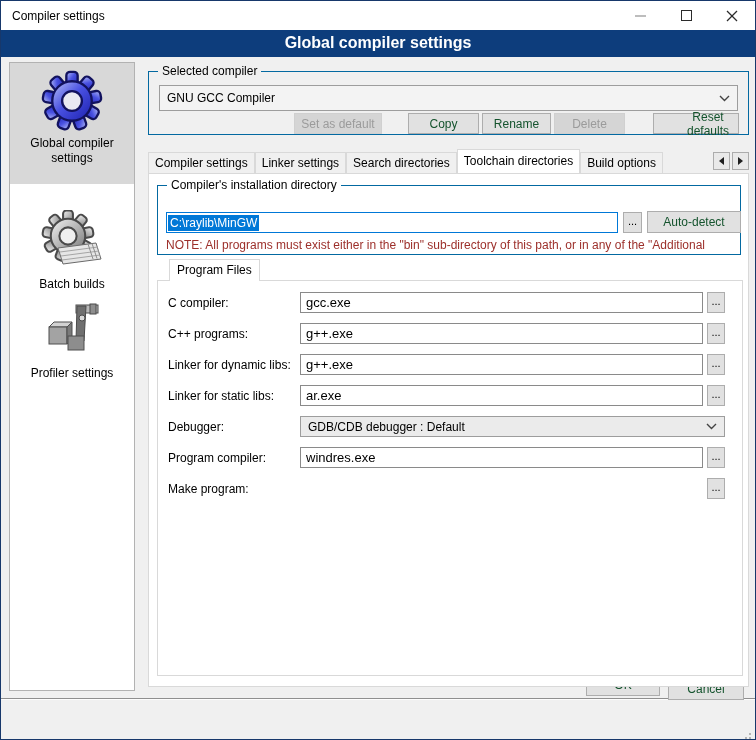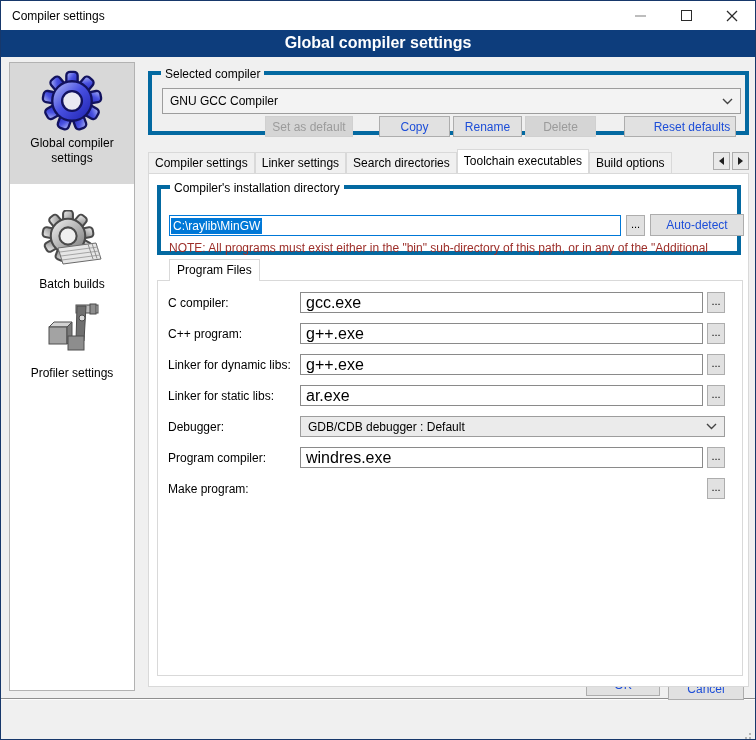--- a/index.html
+++ b/index.html
@@ -23,40 +23,40 @@
     background:#fff;border:1px solid #b2b2b2;box-sizing:border-box;}
   .side-item{text-align:center;box-sizing:border-box;}
   .side-item.selected{background:#d8d8d8;}
   .si0{height:121px;padding-top:6px;}
   .si1{height:110px;padding-top:7px;}
   .si2{padding-top:26px;}
   .side-icon{width:64px;height:64px;margin:0 auto;}
   .side-icon svg{display:block;}
   .side-label{margin-top:3px;line-height:15px;padding:0 4px;}
   
-  .groupbox{position:absolute;border:4px solid #0369a1;box-sizing:border-box;text-decoration:underline;}
+  .groupbox{position:absolute;border:1px solid #0369a1;box-sizing:border-box;text-decoration:underline;}
   .group-legend{position:absolute;top:-8px;left:9px;background:#f0f0f0;padding:0 4px;}
   .group-legend.on-white{background:#fff;}
   
   .group-compiler{left:147px;top:70px;width:601px;height:64px;}
   .combo{position:absolute;box-sizing:border-box;border:1px solid #9d9d9d;background:#f3f3f3;
     display:flex;align-items:center;padding:12px 7px;height:21px;}
   .combo .combo-value{flex:1;white-space:nowrap;overflow:hidden;}
   .compiler-combo{left:10px;top:13px;width:579px;}
   .btn{box-sizing:border-box;background:#e1e1e1;border:1px solid #adadad;
-    font-family:"Liberation Sans",sans-serif;font-size:12px;color:#1d4ed8;
+    font-family:"Liberation Sans",sans-serif;font-size:12px;color:#14532d;
     display:inline-flex;align-items:center;justify-content:center;padding:0;}
   .btn[disabled]{background:#d5d5d5;border-color:#d0d0d0;color:#9b9b9b;}
   .compiler-buttons{position:absolute;top:41px;right:9px;display:flex;align-items:center;height:21px;}
   .compiler-buttons .btn{height:21px;}
   .cbtn0{width:88px;margin-right:26px;}
   .cbtn1{width:71px;margin-right:3px;}
   .cbtn2{width:69px;margin-right:3px;}
   .cbtn3{width:71px;margin-right:28px;}
-  .cbtn4{width:112px;padding-left:24px;}
+  .cbtn4{width:86px;padding-left:24px;}
   
   .tabs-row{position:absolute;left:147px;top:148px;width:601px;height:24px;
     display:flex;align-items:flex-end;}
   .tab-strip{display:flex;align-items:flex-end;overflow:hidden;width:564px;height:24px;}
   .tab{height:21px;line-height:20px;padding:0 6px;background:#f0f0f0;
     border:1px solid #d9d9d9;border-bottom:none;box-sizing:border-box;
     white-space:nowrap;flex:none;}
   .tab.active{height:24px;line-height:23px;background:#fff;position:relative;z-index:3;}
   .tab:nth-child(6){max-width:34px;overflow:hidden;padding-right:0;}
   .tab-arrows{margin-left:auto;display:flex;gap:2px;margin-bottom:3px;}
@@ -83,21 +83,21 @@
   .subtab{height:19px;line-height:18px;padding:0 7px;background:#f0f0f0;
     border:1px solid #d9d9d9;border-bottom:none;box-sizing:border-box;white-space:nowrap;}
   .subtab.active{height:22px;line-height:21px;background:#fff;position:relative;z-index:3;}
   .inner-page{position:absolute;left:8px;top:106px;width:586px;height:396px;
     background:#fff;border:1px solid #d9d9d9;box-sizing:border-box;z-index:1;}
   
   .frow{position:absolute;left:0;width:100%;height:23px;}
   .flabel{position:absolute;left:10px;top:4px;white-space:nowrap;}
   .finput{position:absolute;left:142px;top:0;width:403px;height:21px;box-sizing:border-box;
     border:1px solid #8a8a8a;background:#fff;padding:0 5px;
-    font-family:"Liberation Sans",sans-serif;font-size:16px;color:#000;}
+    font-family:"Liberation Sans",sans-serif;font-size:13px;color:#000;}
   .frow .dots{position:absolute;left:549px;top:0;width:18px;height:21px;}
   .fcombo{position:absolute;left:142px;top:0;width:425px;height:21px;box-sizing:border-box;
     border:1px solid #9d9d9d;background:#ebebeb;display:flex;align-items:center;padding:0 7px;}
   .fcombo span:first-child{flex:1;white-space:nowrap;overflow:hidden;}
   .chev{display:flex;align-items:center;}
   
   .footer-divider{position:absolute;left:0;top:697px;width:756px;height:1px;
     background:#8f8f8f;border-bottom:1px solid #fdfdfd;}
   .ok-btn{position:absolute;left:585px;top:672px;width:74px;height:23px;}
   .cancel-btn{position:absolute;left:667px;top:676px;width:76px;height:23px;}
@@ -226,21 +226,21 @@
         <button class="btn cbtn3" disabled="">Delete</button>
         <button class="btn cbtn4">Reset defaults</button>
       </div>
   </div>
 
   <div class="tabs-row">
     <div class="tab-strip">
         <div class="tab">Compiler settings</div>
         <div class="tab">Linker settings</div>
         <div class="tab">Search directories</div>
-        <div class="tab active">Toolchain executables</div>
+        <div class="tab active">Toolchain directories</div>
         <div class="tab">Build options</div>
       </div>
     <div class="tab-arrows">
       <div class="arrow-btn">
           <div class="tri-left"></div>
         </div>
       <div class="arrow-btn">
           <div class="tri-right"></div>
         </div>
     </div>
@@ -263,21 +263,21 @@
         <div class="subtab">Additional Paths</div>
       </div>
 
     <div class="inner-page">
         <div class="frow" style="top: 11px;">
           <span class="flabel">C compiler:</span>
           <input class="finput" readonly="" value="gcc.exe" style="">
           <button class="dots">...</button>
         </div>
         <div class="frow" style="top: 42px;">
-          <span class="flabel">C++ program:</span>
+          <span class="flabel">C++ programs:</span>
           <input class="finput" readonly="" value="g++.exe" style="">
           <button class="dots">...</button>
         </div>
         <div class="frow" style="top: 73px;">
           <span class="flabel">Linker for dynamic libs:</span>
           <input class="finput" readonly="" value="g++.exe" style="">
           <button class="dots">...</button>
         </div>
         <div class="frow" style="top: 104px;">
           <span class="flabel">Linker for static libs:</span>

